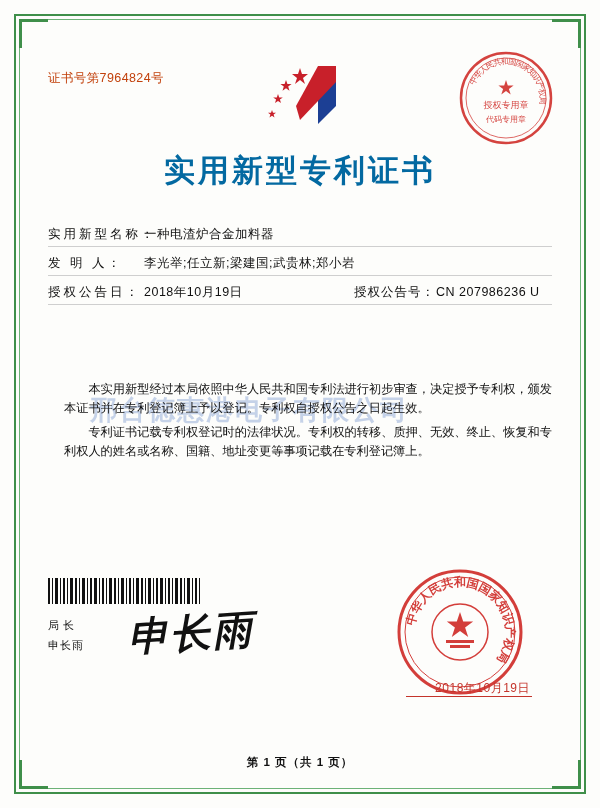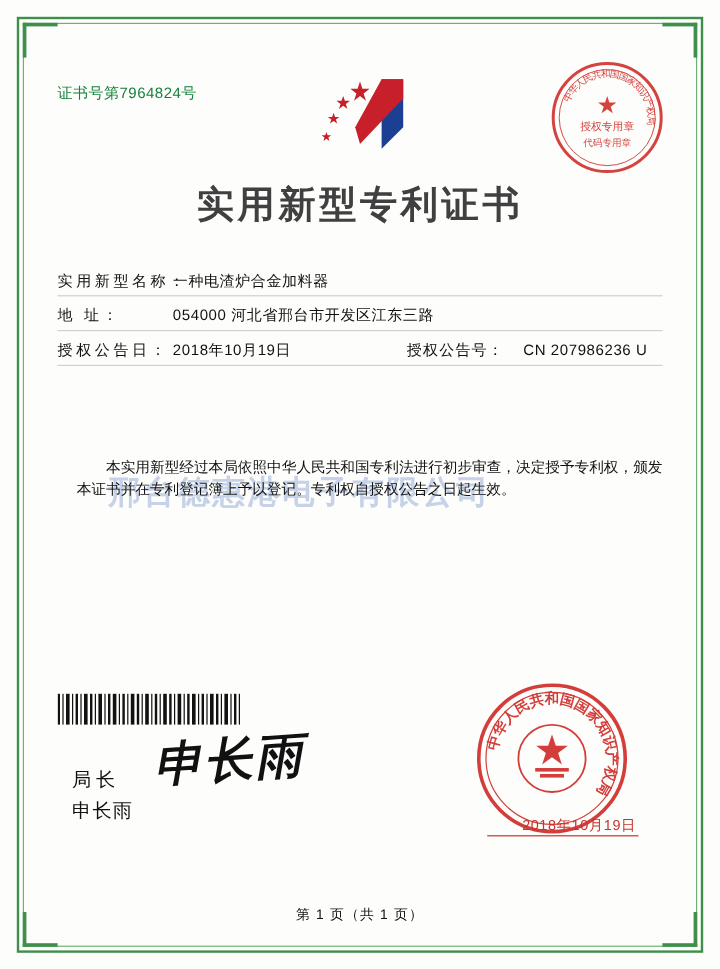--- a/index.html
+++ b/index.html
@@ -53,21 +53,21 @@
     top: 40px;
     right: 40px;
     bottom: 30px;
   }
 
   .cert-no {
     position: absolute;
     left: 8px;
     top: 30px;
     font-size: 12.5px;
-    color: #15803d;
+    color: #c2410c;
     letter-spacing: 0.4px;
   }
 
   
   .logo {
     position: absolute;
     left: 50%;
     top: 22px;
     transform: translateX(-50%);
     width: 120px;
@@ -87,21 +87,21 @@
   .title {
     position: absolute;
     left: 0;
     right: 0;
     top: 110px;
     text-align: center;
     font-family: "DejaVu Sans", "Liberation Sans", sans-serif;
     font-weight: bold;
     font-size: 31px;
     letter-spacing: 3px;
-    color: #404040;
+    color: #0369a1;
   }
 
   .fields {
     position: absolute;
     left: 8px;
     right: 8px;
     top: 180px;
   }
   .field-row {
     position: relative;
@@ -115,21 +115,21 @@
     display: inline-block;
     width: 96px;
     letter-spacing: 3px;
   }
   .field-value {
     display: inline-block;
     letter-spacing: 0.5px;
   }
   .field-row.two .right-label {
     position: absolute;
-    left: 291px;
+    left: 306px;
     letter-spacing: 1px;
   }
   .field-row.two .right-value {
     position: absolute;
     left: 388px;
     letter-spacing: 0.5px;
   }
   .rule {
     position: absolute;
     left: 0;
@@ -170,24 +170,23 @@
     position: absolute;
     left: 8px;
     top: 538px;
     width: 152px;
     height: 26px;
   }
 
   .signature-block {
     position: absolute;
     left: 8px;
-    top: 600px;
-    font-size: 16px;
+    top: 578px;
+    font-size: 11px;
     color: #111;
-    margin-left: 12px;
   }
   .sig-line1 { letter-spacing: 4px; }
   .sig-line2 { letter-spacing: 1px; margin-top: 5px; }
 
   .handwriting {
     position: absolute;
     left: 88px;
     top: 566px;
     font-family: "DejaVu Serif", serif;
     font-size: 40px;
@@ -225,20 +224,21 @@
 
   .footer {
     position: absolute;
     left: 0;
     right: 0;
     bottom: 8px;
     text-align: center;
     font-size: 11.5px;
     color: #111;
     letter-spacing: 1px;
+    font-weight: bold;
   }
 </style>
 </head>
 <body>
 
 <div class="page">
 
   <div class="border-outer"></div>
   <div class="border-inner"></div>
   <div class="corner tl"></div>
@@ -289,35 +289,36 @@
     </div>
 
     <div class="title">实用新型专利证书</div>
 
     <div class="fields">
       <div class="field-row">
         <span class="field-label">实用新型名称：</span><span class="field-value">一种电渣炉合金加料器</span>
         <div class="rule"></div>
       </div>
       <div class="field-row">
-        <span class="field-label">地      址：</span><span class="field-value">054000 河北省邢台市开发区江东三路</span>
+        <span class="field-label">发 明 人：</span><span class="field-value">李光举;任立新;梁建国;武贵林;郑小岩</span>
         <div class="rule"></div>
       </div>
       <div class="field-row two">
         <span class="field-label">授权公告日：</span><span class="field-value">2018年10月19日</span>
         <span class="right-label">授权公告号：</span>
         <span class="right-value">CN 207986236 U</span>
         <div class="rule"></div>
       </div>
     </div>
 
     <div class="watermark">邢台德惠港电子有限公司</div>
 
     <div class="paragraphs">
       <p>本实用新型经过本局依照中华人民共和国专利法进行初步审查，决定授予专利权，颁发本证书并在专利登记簿上予以登记。专利权自授权公告之日起生效。</p>
+      <p>专利证书记载专利权登记时的法律状况。专利权的转移、质押、无效、终止、恢复和专利权人的姓名或名称、国籍、地址变更等事项记载在专利登记簿上。</p>
     </div>
 
     <div class="barcode">
       <svg viewBox="0 0 152 26" width="152" height="26">
         <g fill="#111">
           <rect x="0" y="0" width="2" height="26"></rect>
             <rect x="4" y="0" width="1" height="26"></rect>
           <rect x="7" y="0" width="3" height="26"></rect>
             <rect x="12" y="0" width="1" height="26"></rect>
           <rect x="15" y="0" width="2" height="26"></rect>

